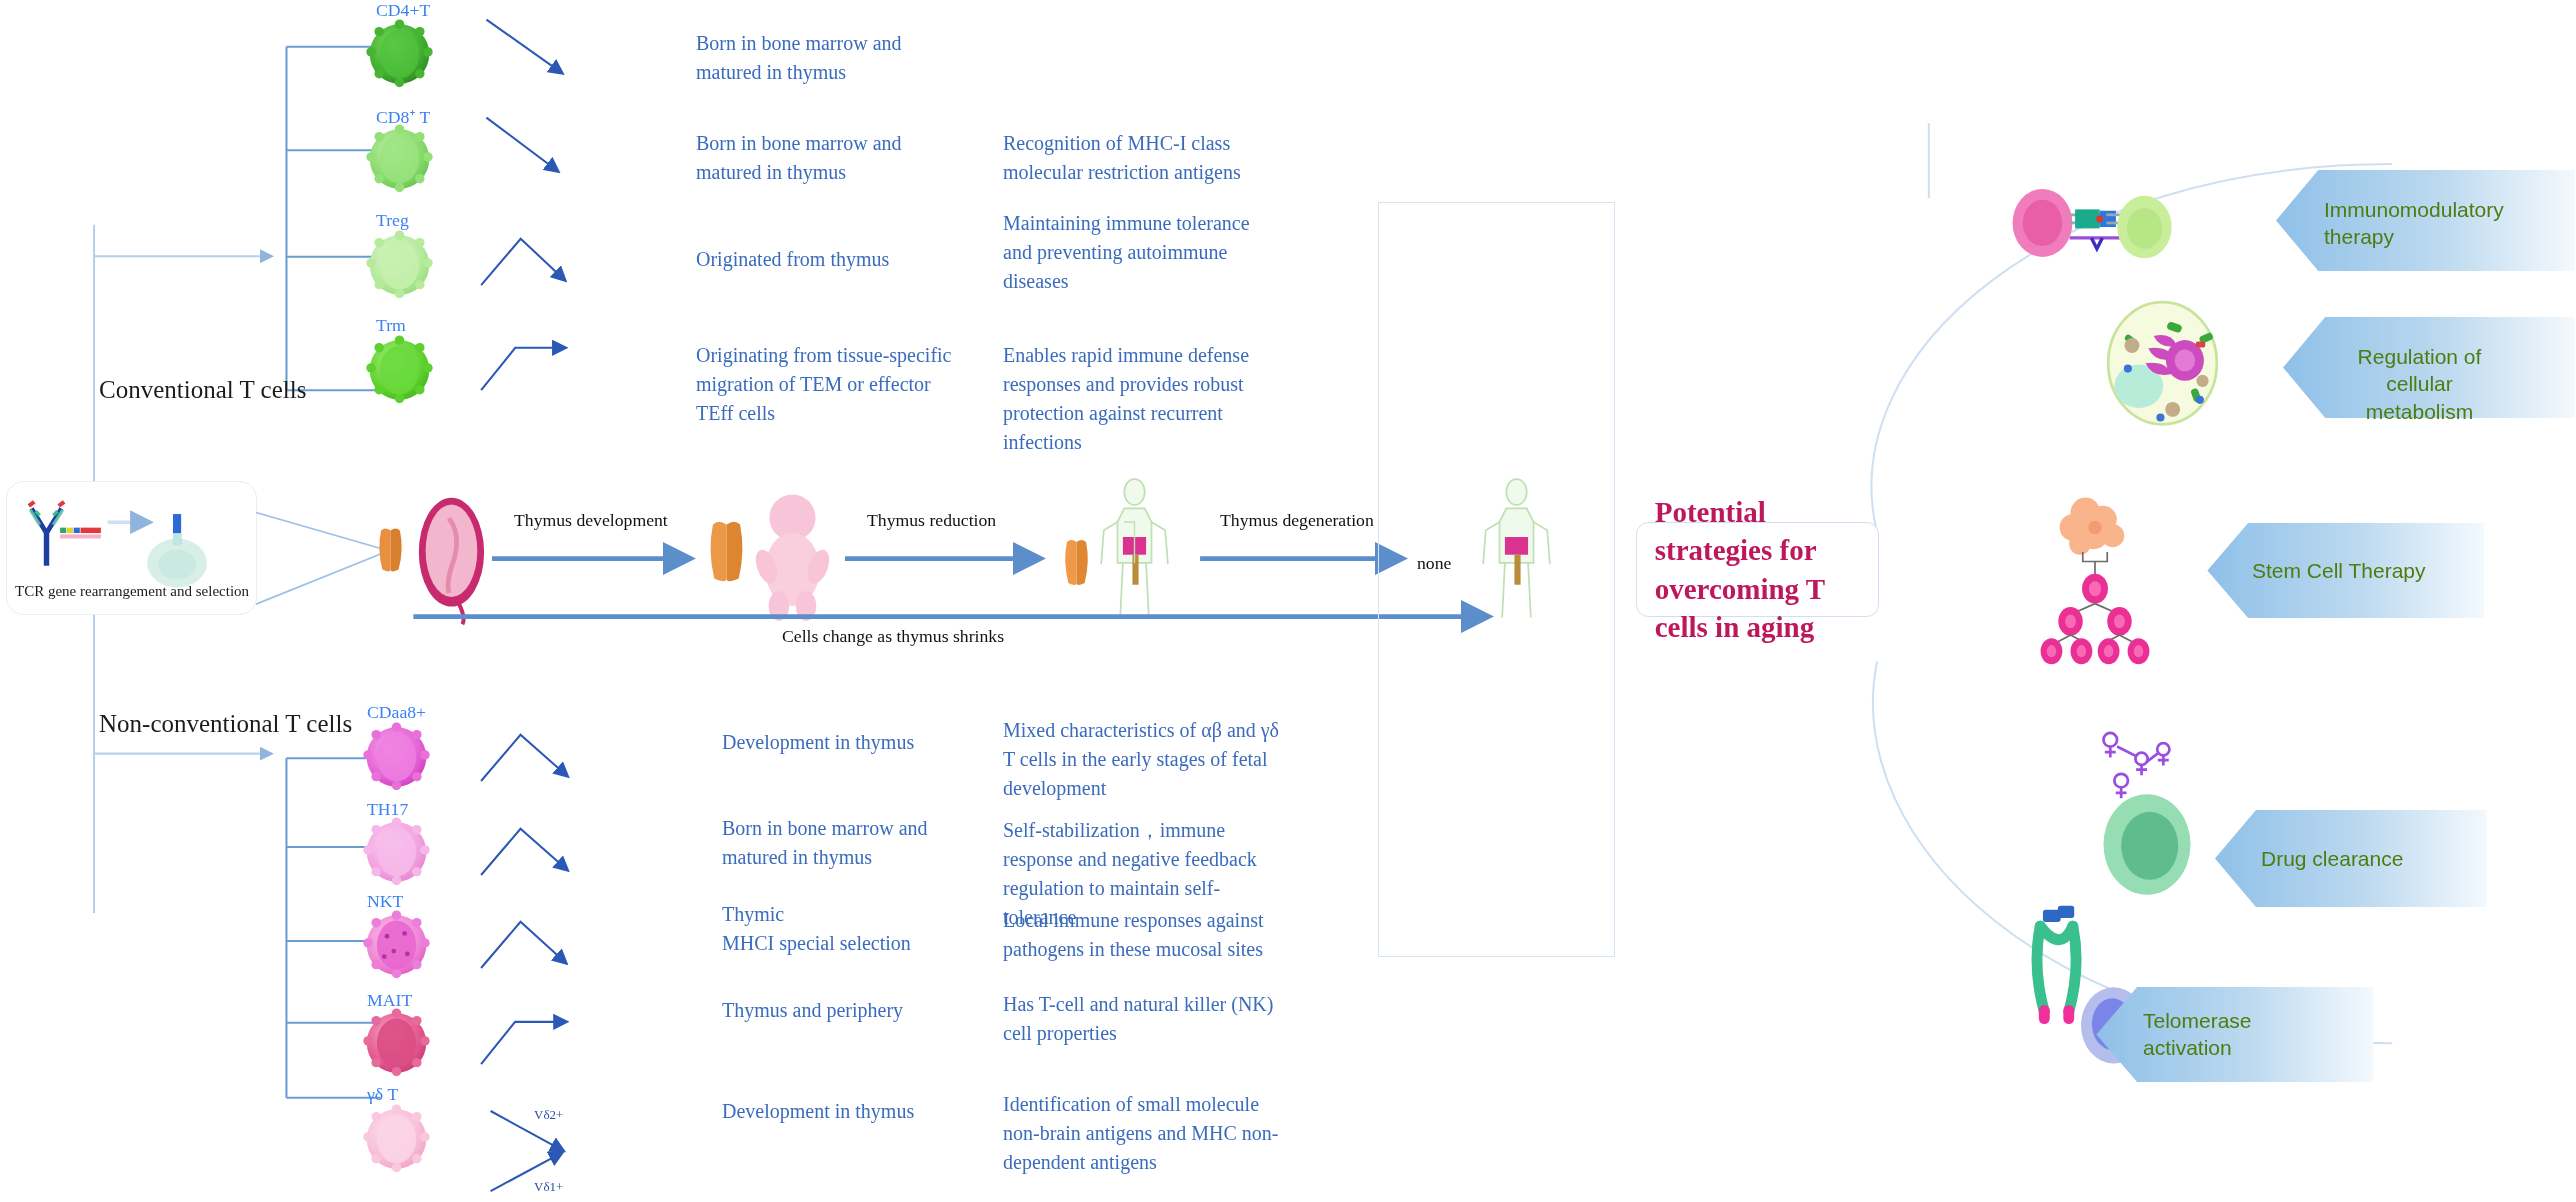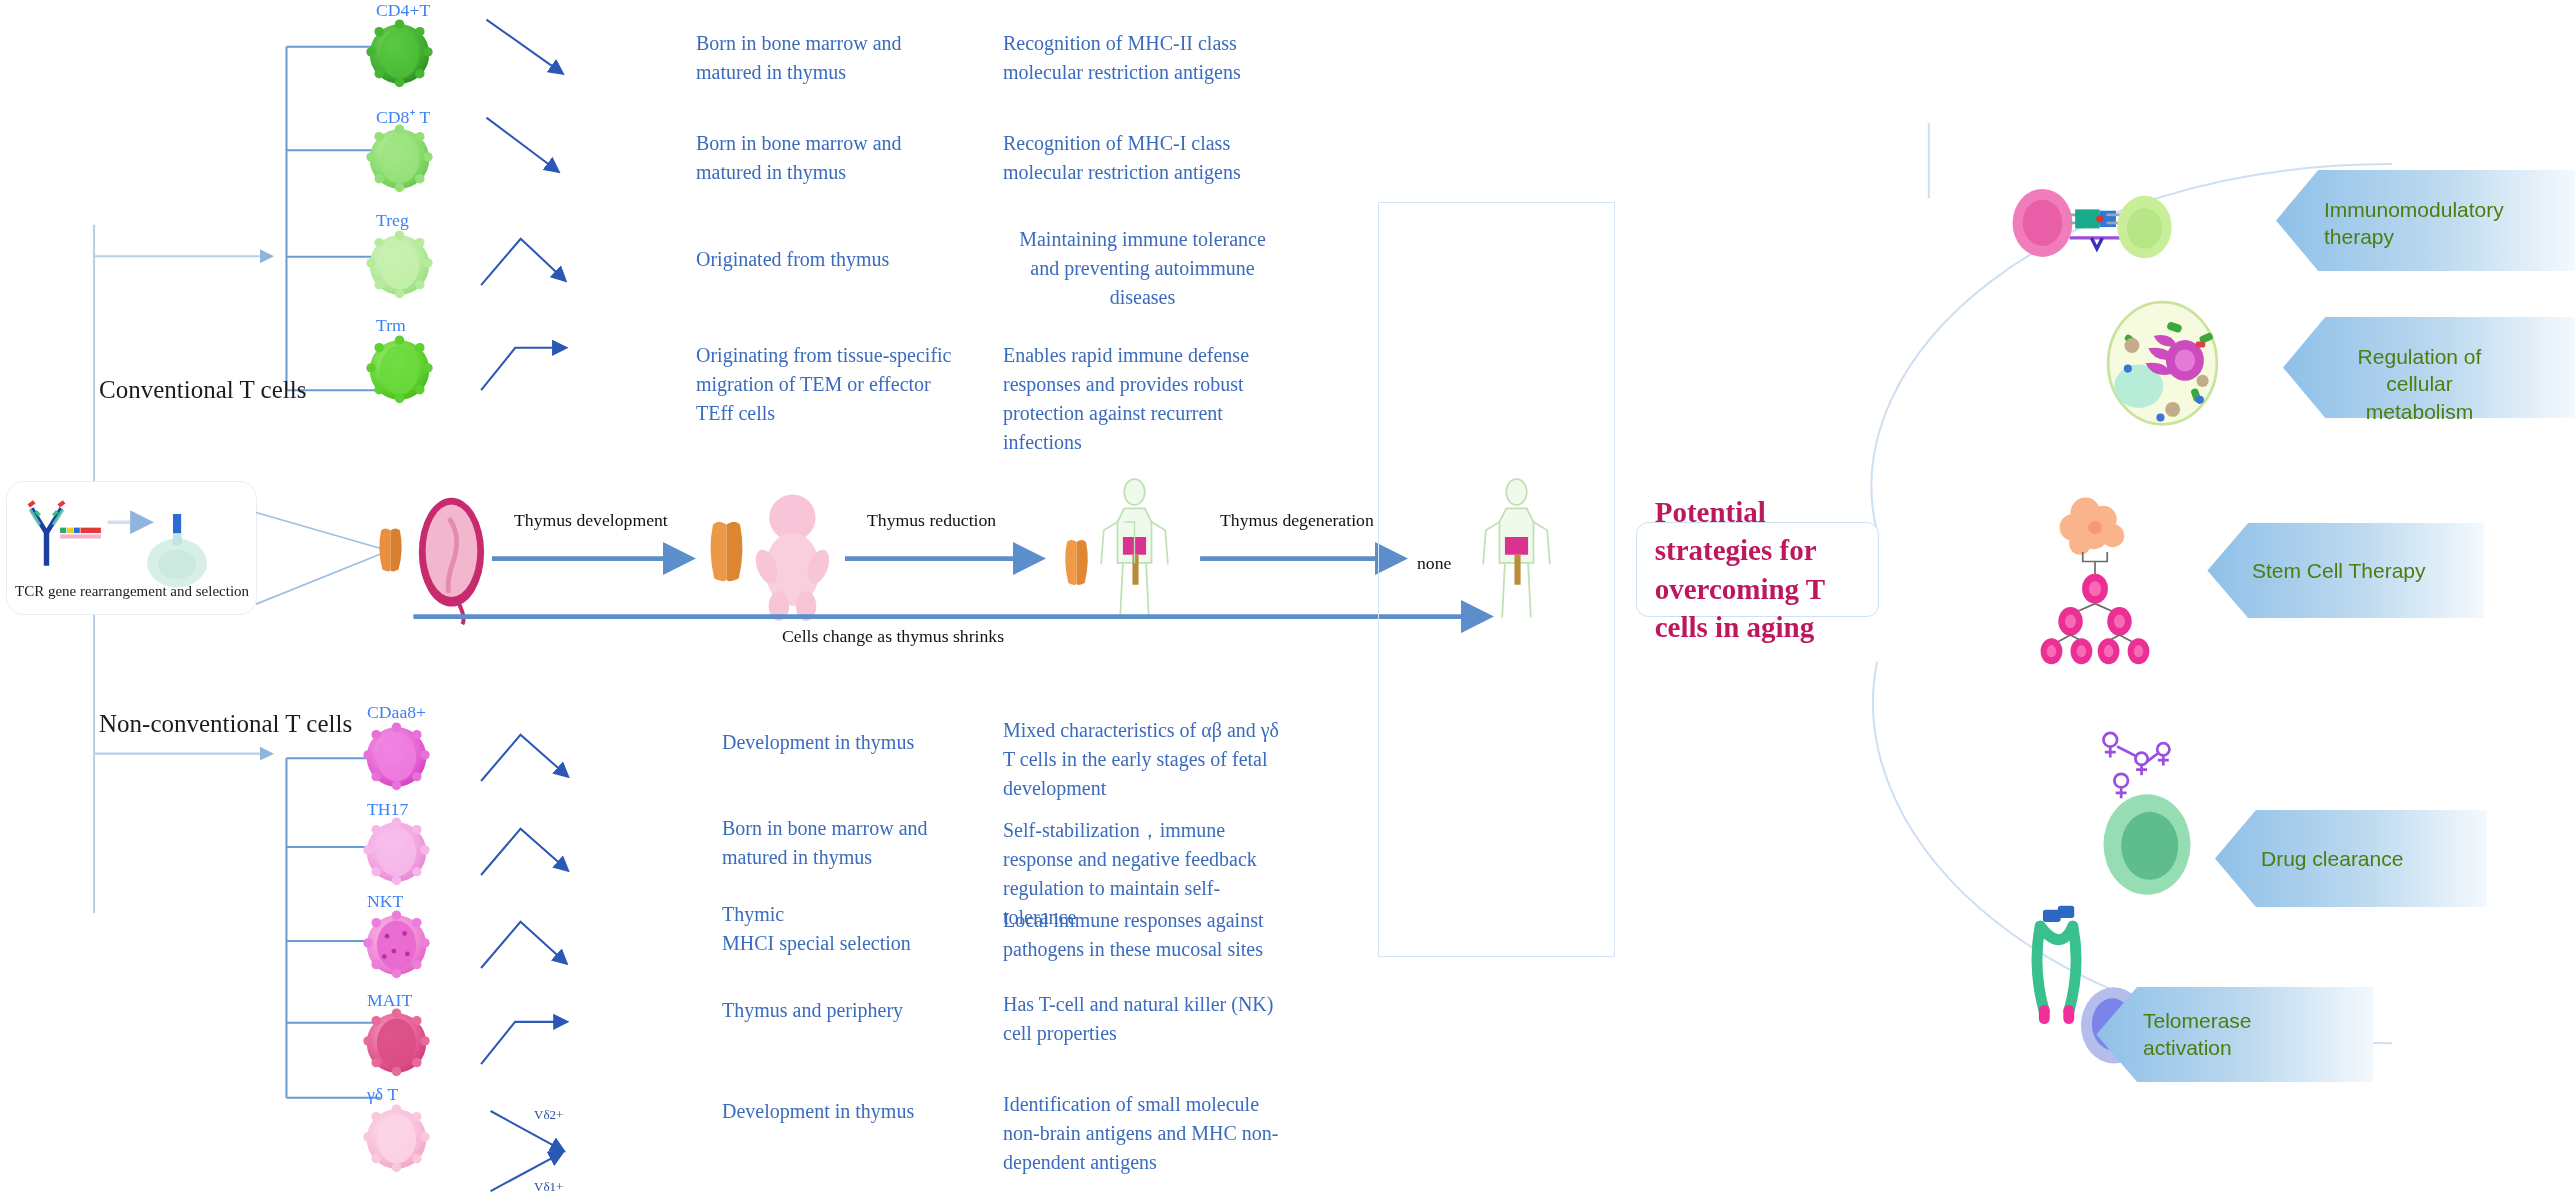--- a/index.html
+++ b/index.html
@@ -134,21 +134,20 @@
         <circle cx="6" cy="50" r="7"></circle>
           <circle cx="18" cy="20" r="7"></circle>
       </g>
       <ellipse cx="48" cy="53" rx="29" ry="36" fill="#4fc23b" opacity="0.75"></ellipse>
     </g>
   </svg>
   <svg class="abs" style="left:481px;top:9.5px;width:109px;height:75px;" viewBox="0 0 160 110" width="109" height="75">
     <path d="M8,14 L118,92" stroke="#2b57b5" stroke-width="3" fill="none" marker-end="url(#arrowBlue)"></path>
   </svg>
   <div class="abs desc" style="left:696px;top:29px;width:266px;">Born in bone marrow and matured in thymus</div>
-  <div class="abs desc" style="left:1003px;top:29px;width:279px;">Recognition of MHC-II class molecular restriction antigens</div>
 
   <div class="abs celllabel" style="left:376px;top:104px;">CD8⁺ T</div>
   <svg class="abs" style="left:367px;top:123px;width:65px;height:72px;" viewBox="0 0 96 106" width="65" height="72">
     <circle cx="48" cy="53" r="44" fill="url(#greenMid)"></circle>
     <g fill="#93e077">
       <circle cx="48" cy="9" r="7"></circle>
         <circle cx="78" cy="20" r="7"></circle>
         <circle cx="90" cy="50" r="7"></circle>
       <circle cx="78" cy="82" r="7"></circle>
         <circle cx="48" cy="95" r="7"></circle>
@@ -176,21 +175,21 @@
         <circle cx="18" cy="82" r="7"></circle>
       <circle cx="6" cy="50" r="7"></circle>
         <circle cx="18" cy="20" r="7"></circle>
     </g>
     <ellipse cx="48" cy="53" rx="29" ry="36" fill="#c5f0ad" opacity="0.85"></ellipse>
   </svg>
   <svg class="abs" style="left:477px;top:221px;width:116px;height:75px;" viewBox="0 0 170 110" width="116" height="75">
     <path d="M6,94 L64,26 L128,86" stroke="#2b57b5" stroke-width="3" fill="none" marker-end="url(#arrowBlue)"></path>
   </svg>
   <div class="abs desc" style="left:696px;top:245px;width:266px;">Originated from thymus</div>
-  <div class="abs desc" style="left:1003px;top:225px;width:279px;text-align:center;">Maintaining immune tolerance and preventing autoimmune diseases</div>
+  <div class="abs desc" style="left:1003px;top:209px;width:279px;">Maintaining immune tolerance and preventing autoimmune diseases</div>
 
   <div class="abs celllabel" style="left:376px;top:315px;">Trm</div>
   <svg class="abs" style="left:367px;top:334px;width:65px;height:72px;" viewBox="0 0 96 106" width="65" height="72">
     <circle cx="48" cy="53" r="44" fill="url(#greenBright)"></circle>
     <g fill="#5dd02f">
       <circle cx="48" cy="9" r="7"></circle>
         <circle cx="78" cy="20" r="7"></circle>
         <circle cx="90" cy="50" r="7"></circle>
       <circle cx="78" cy="82" r="7"></circle>
         <circle cx="48" cy="95" r="7"></circle>

